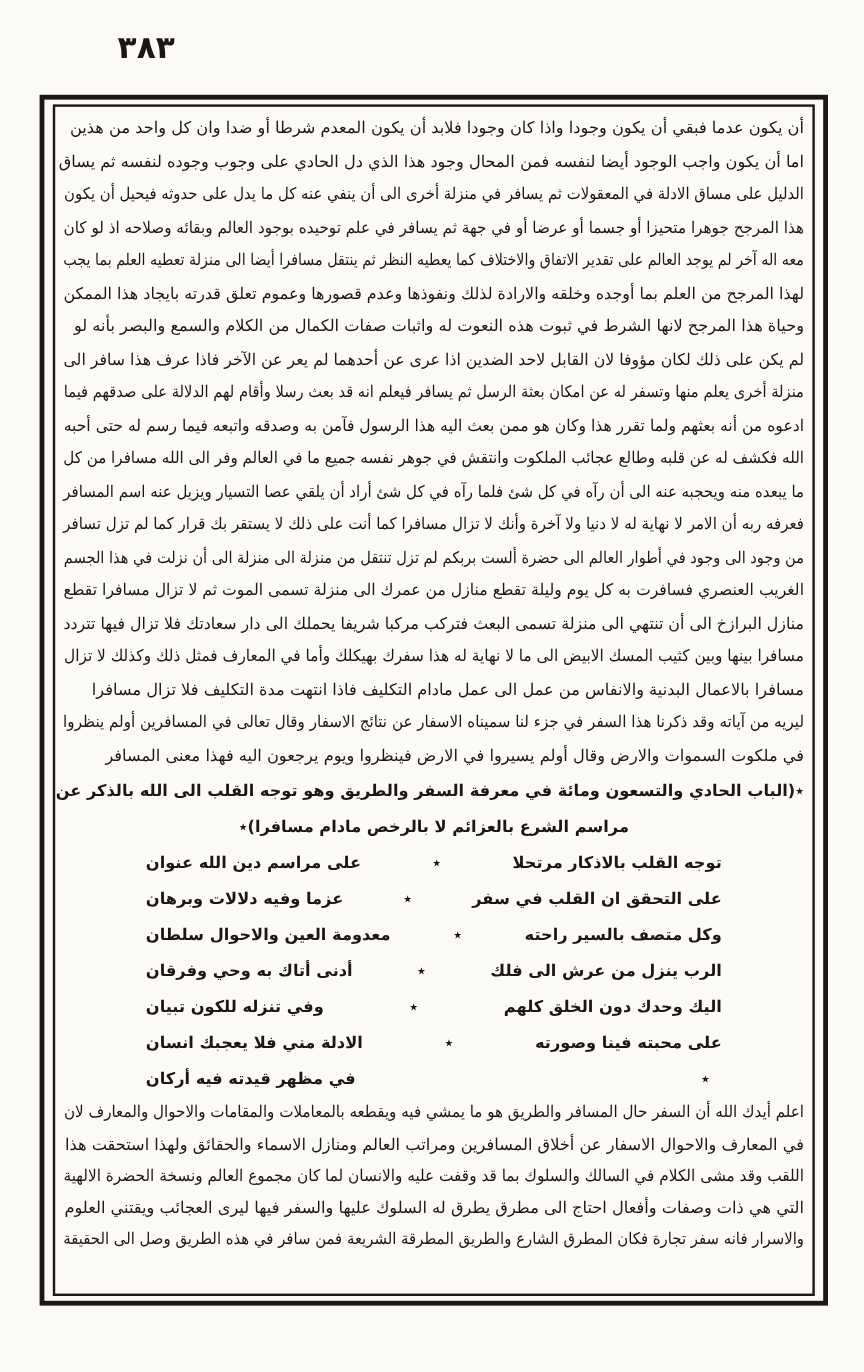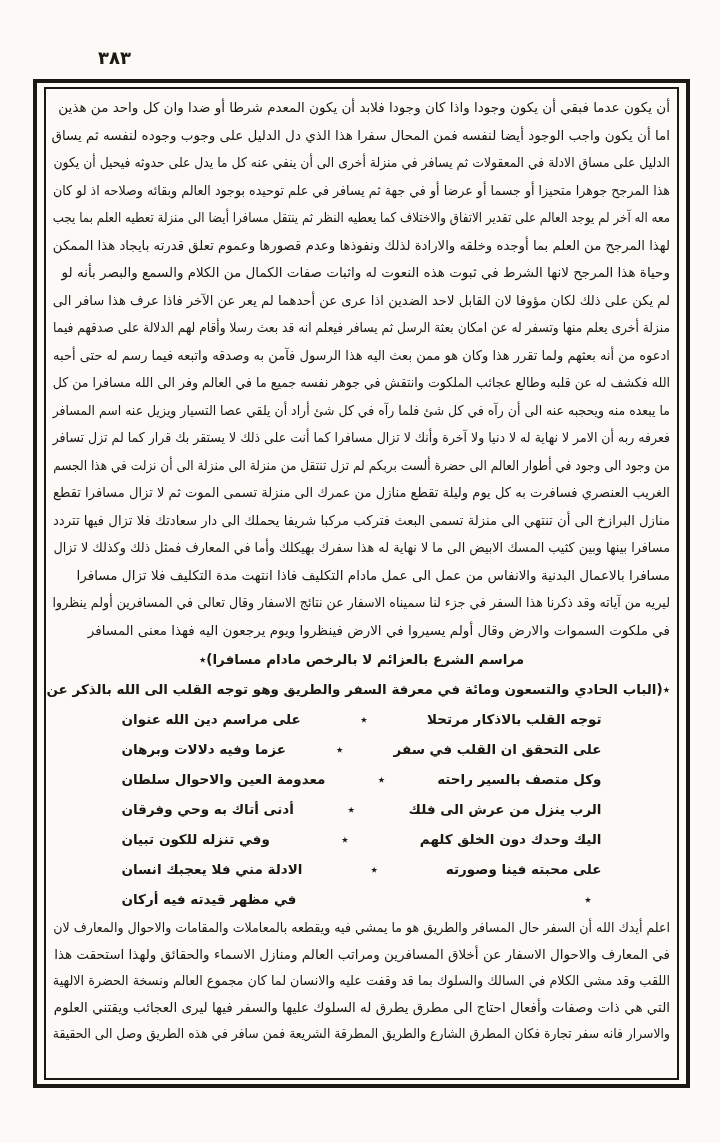--- a/index.html
+++ b/index.html
@@ -6,22 +6,22 @@
   html,body { width:720px; height:1143px; }
   body{
     position:relative;
     background:#fbfaf6;
     color:#1b1712;
     font-family:"DejaVu Sans", sans-serif;
     overflow:hidden;
   }
   .page-number{
     position:absolute;
-    top:47px; left:98px;
-    font-size:18px;
+    top:25px; left:98px;
+    font-size:26px;
     font-weight:bold;
     direction:rtl;
     letter-spacing:1px;
   }
   .frame-outer{
     position:absolute;
     left:33px; top:79px;
     width:657px; height:1009px;
     border:4px solid #1b1712;
     padding:4px 7px;
@@ -67,21 +67,21 @@
 </head>
 <body>
 
 <div class="page-number">٣٨٣</div>
 
 <div class="frame-outer">
   <div class="frame-inner">
 
     <div class="text-block body-block" id="body-lines">
         <div class="line">أن يكون عدما فبقي أن يكون وجودا واذا كان وجودا فلابد أن يكون المعدم شرطا أو ضدا وان كل واحد من هذين</div>
-        <div class="line" style="transform: scaleX(0.998382);">اما أن يكون واجب الوجود أيضا لنفسه فمن المحال سفرا هذا الذي دل الدليل على وجوب وجوده لنفسه ثم يساق</div>
+        <div class="line" style="transform: scaleX(0.998382);">اما أن يكون واجب الوجود أيضا لنفسه فمن المحال وجود هذا الذي دل الحادي على وجوب وجوده لنفسه ثم يساق</div>
         <div class="line" style="transform: scaleX(0.918155);">الدليل على مساق الادلة في المعقولات ثم يسافر في منزلة أخرى الى أن ينفي عنه كل ما يدل على حدوثه فيحيل أن يكون</div>
         <div class="line" style="transform: scaleX(0.939117);">هذا المرجح جوهرا متحيزا أو جسما أو عرضا أو في جهة ثم يسافر في علم توحيده بوجود العالم وبقائه وصلاحه اذ لو كان</div>
         <div class="line" style="transform: scaleX(0.880171);">معه اله آخر لم يوجد العالم على تقدير الاتفاق والاختلاف كما يعطيه النظر ثم ينتقل مسافرا أيضا الى منزلة تعطيه العلم بما يجب</div>
         <div class="line" style="transform: scaleX(0.982484);">لهذا المرجح من العلم بما أوجده وخلقه والارادة لذلك ونفوذها وعدم قصورها وعموم تعلق قدرته بايجاد هذا الممكن</div>
         <div class="line">وحياة هذا المرجح لانها الشرط في ثبوت هذه النعوت له واثبات صفات الكمال من الكلام والسمع والبصر بأنه لو</div>
         <div class="line" style="transform: scaleX(0.973186);">لم يكن على ذلك لكان مؤوفا لان القابل لاحد الضدين اذا عرى عن أحدهما لم يعر عن الآخر فاذا عرف هذا سافر الى</div>
         <div class="line" style="transform: scaleX(0.906021);">منزلة أخرى يعلم منها وتسفر له عن امكان بعثة الرسل ثم يسافر فيعلم انه قد بعث رسلا وأقام لهم الدلالة على صدقهم فيما</div>
         <div class="line" style="transform: scaleX(0.962559);">ادعوه من أنه بعثهم ولما تقرر هذا وكان هو ممن بعث اليه هذا الرسول فآمن به وصدقه واتبعه فيما رسم له حتى أحبه</div>
         <div class="line" style="transform: scaleX(0.933434);">الله فكشف له عن قلبه وطالع عجائب الملكوت وانتقش في جوهر نفسه جميع ما في العالم وفر الى الله مسافرا من كل</div>
         <div class="line" style="transform: scaleX(0.925037);">ما يبعده منه ويحجبه عنه الى أن رآه في كل شئ فلما رآه في كل شئ أراد أن يلقي عصا التسيار ويزيل عنه اسم المسافر</div>
@@ -89,22 +89,22 @@
         <div class="line" style="transform: scaleX(0.90073);">من وجود الى وجود في أطوار العالم الى حضرة ألست بربكم لم تزل تنتقل من منزلة الى منزلة الى أن نزلت في هذا الجسم</div>
         <div class="line" style="transform: scaleX(0.967085);">الغريب العنصري فسافرت به كل يوم وليلة تقطع منازل من عمرك الى منزلة تسمى الموت ثم لا تزال مسافرا تقطع</div>
         <div class="line" style="transform: scaleX(0.976266);">منازل البرازخ الى أن تنتهي الى منزلة تسمى البعث فتركب مركبا شريفا يحملك الى دار سعادتك فلا تزال فيها تتردد</div>
         <div class="line" style="transform: scaleX(0.946319);">مسافرا بينها وبين كثيب المسك الابيض الى ما لا نهاية له هذا سفرك بهيكلك وأما في المعارف فمثل ذلك وكذلك لا تزال</div>
         <div class="line">مسافرا بالاعمال البدنية والانفاس من عمل الى عمل مادام التكليف فاذا انتهت مدة التكليف فلا تزال مسافرا</div>
         <div class="line" style="transform: scaleX(0.934848);">ليريه من آياته وقد ذكرنا هذا السفر في جزء لنا سميناه الاسفار عن نتائج الاسفار وقال تعالى في المسافرين أولم ينظروا</div>
         <div class="line">في ملكوت السموات والارض وقال أولم يسيروا في الارض فينظروا ويوم يرجعون اليه فهذا معنى المسافر</div>
       </div>
 
     <div class="heading">
+      <div class="hline">٭(الباب الحادي والتسعون ومائة في معرفة السفر والطريق وهو توجه القلب الى الله بالذكر عن</div>
       <div class="hline">مراسم الشرع بالعزائم لا بالرخص مادام مسافرا)٭</div>
-      <div class="hline">٭(الباب الحادي والتسعون ومائة في معرفة السفر والطريق وهو توجه القلب الى الله بالذكر عن</div>
     </div>
 
     <div class="poem" id="poem-lines">
         <div class="verse">
           <span class="hemi">توجه القلب بالاذكار مرتحلا</span>
           <span class="star">٭</span>
           <span class="hemi">على مراسم دين الله عنوان</span>
         </div>
         <div class="verse">
           <span class="hemi">على التحقق ان القلب في سفر</span>

